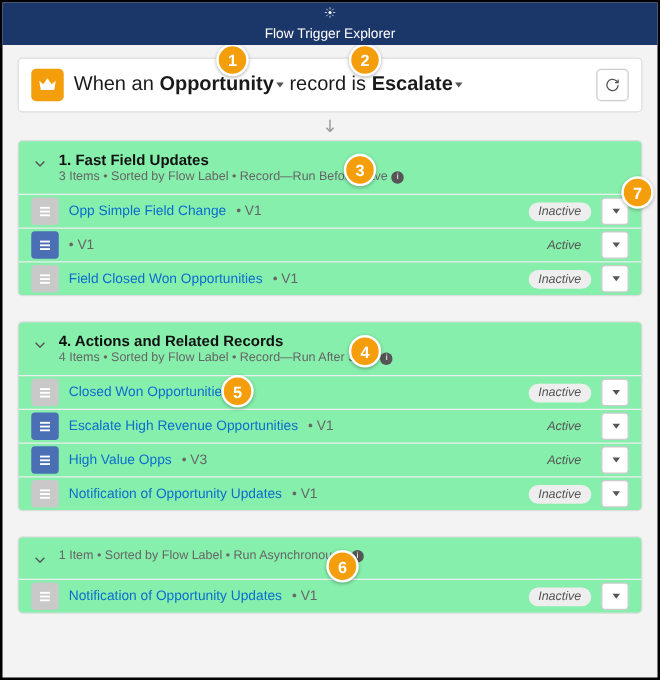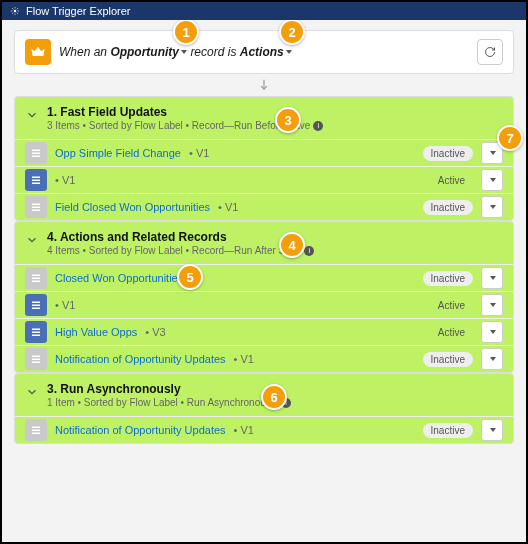--- a/index.html
+++ b/index.html
@@ -19,20 +19,21 @@
     flex-direction: column;
   }
   .titlebar {
     background: #1b3668;
     color: #fff;
     font-size: 11px;
     padding: 3px 8px;
     display: flex;
     align-items: center;
     gap: 6px;
+    flex-direction: column;
   }
   .titlebar svg { width: 10px; height: 10px; }
   .body {
     flex: 1;
     padding: 10px 12px;
     overflow: hidden;
     position: relative;
   }
   .trigger-bar {
     background: #fff;
@@ -46,23 +47,22 @@
   }
   .crown {
     width: 26px; height: 26px;
     background: #f59e0b;
     border-radius: 4px;
     display:flex;align-items:center;justify-content:center;
     color:#fff;
     flex-shrink: 0;
   }
   .trigger-text {
-    font-size: 12px;
+    font-size: 16px;
     color: #1a1a1a;
-    font-style: italic;
   }
   .trigger-text b { font-weight: 700; }
   .dd-caret {
     display:inline-block;
     width:0;height:0;
     border-left:3px solid transparent;
     border-right:3px solid transparent;
     border-top:4px solid #555;
     margin-left:2px;
     vertical-align: middle;
@@ -77,24 +77,24 @@
     color:#555;
     font-size:12px;
     cursor:pointer;
   }
   .arrow-down {
     display:flex; justify-content:center;
     margin:4px 0;
   }
   .arrow-down svg { width:14px;height:14px; color:#999; }
   .section {
-    background:#bef264;
+    background:#86efac;
     border:1px solid #ddd;
     border-radius:4px;
-    margin-bottom:0;
+    margin-bottom:20px;
     position: relative;
   }
   .sec-header {
     padding:8px 10px;
     display:flex;
     align-items:flex-start;
     gap:8px;
   }
   .chev {
     width:14px;height:14px;
@@ -143,20 +143,21 @@
   .row-icon.inactive { background:#c9c9c9; }
   .row-link { color:#0d6dcf; text-decoration:none; cursor:pointer; }
   .row-ver { color:#666; }
   .row-spacer { flex:1; }
   .status-badge {
     font-size:10px;
     background:#eee;
     border-radius:10px;
     padding:2px 8px;
     color:#555;
+    font-style:italic;
   }
   .row-actions {
     width:22px;height:22px;
     border:1px solid #ccc;
     border-radius:3px;
     display:flex;align-items:center;justify-content:center;
     background:#fff;
     cursor:pointer;
   }
   .callout {
@@ -204,21 +205,21 @@
           </svg>
       </div>
       <div class="trigger-text">
         <span>When an</span>
         <span class="dropdown-slot">
           <b>Opportunity</b>
           <span class="dd-caret"></span>
         </span>
         <span>record is</span>
         <span class="dropdown-slot">
-          <b>Actions</b>
+          <b>Escalate</b>
           <span class="dd-caret"></span>
         </span>
       </div>
       <div class="refresh-btn">
         <svg width="12" height="12" viewBox="0 0 24 24" fill="none" stroke="currentColor" stroke-width="2">
             <path d="M21 12a9 9 0 1 1-3-6.7L21 8"></path>
             <path d="M21 3v5h-5"></path>
           </svg>
       </div>
       <div class="callout" style="left:158px;top:-12px">1</div>
@@ -325,20 +326,21 @@
           </div>
       </div>
       <div class="row">
         <div class="row-icon active">
             <svg width="12" height="12" viewBox="0 0 24 24" fill="#fff">
               <rect x="4" y="5" width="16" height="3"></rect>
               <rect x="4" y="11" width="16" height="3"></rect>
               <rect x="4" y="17" width="16" height="3"></rect>
             </svg>
           </div>
+        <a class="row-link">Escalate High Revenue Opportunities</a>
         <span class="row-ver">• <span>V1</span></span>
         <div class="row-spacer"></div>
         <span class="status-badge" style="background:transparent">Active</span>
         <div class="row-actions">
             <span class="dd-caret"></span>
           </div>
       </div>
       <div class="row">
         <div class="row-icon active">
             <svg width="12" height="12" viewBox="0 0 24 24" fill="#fff">
@@ -374,21 +376,20 @@
       <div class="callout" style="left:264px;top:10px">4</div>
       <div class="callout" style="left:162px;top:42px">5</div>
     </div>
 
     <div class="section">
       <div class="sec-header">
         <svg class="chev" viewBox="0 0 24 24">
             <polyline points="6 9 12 15 18 9" fill="none" stroke="currentColor" stroke-width="2"></polyline>
           </svg>
         <div>
-          <div class="sec-title">3. Run Asynchronously</div>
           <div class="sec-sub">
             <span>1 Item • Sorted by Flow Label • Run Asynchronously</span>
             <span class="info-dot">i</span>
           </div>
         </div>
       </div>
       <div class="row">
         <div class="row-icon inactive">
             <svg width="12" height="12" viewBox="0 0 24 24" fill="#fff">
               <rect x="4" y="5" width="16" height="3"></rect>

